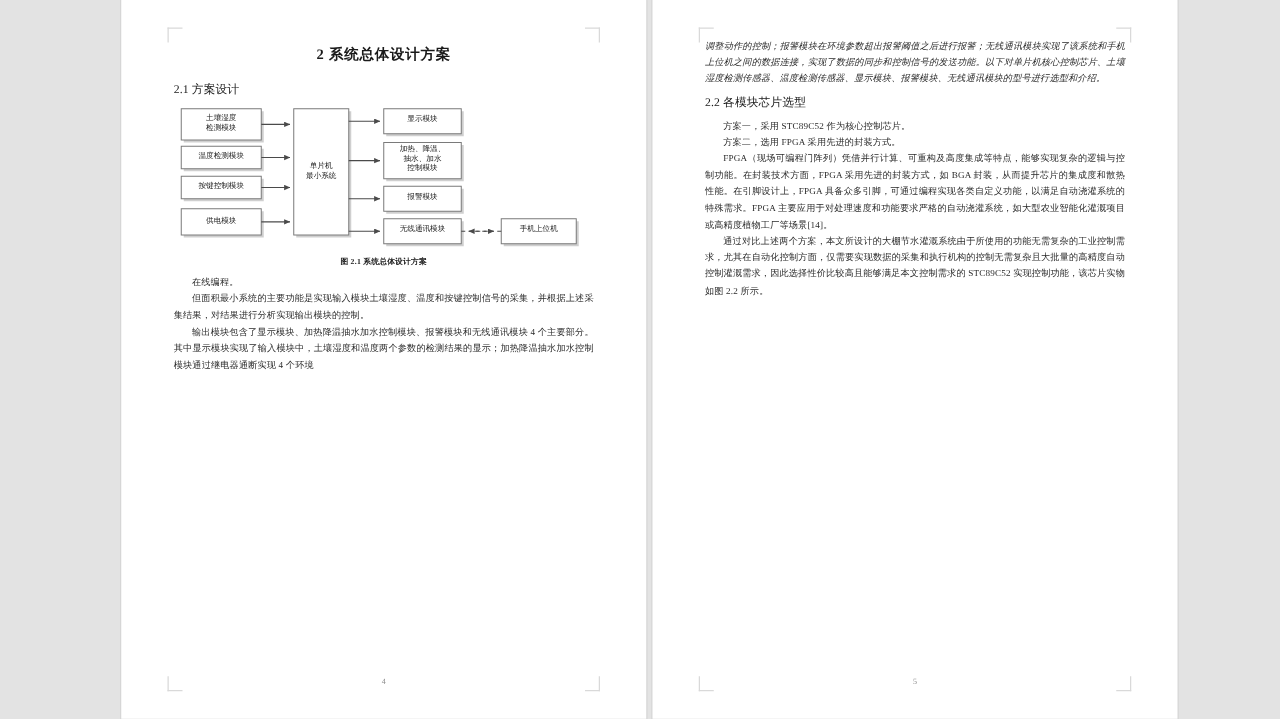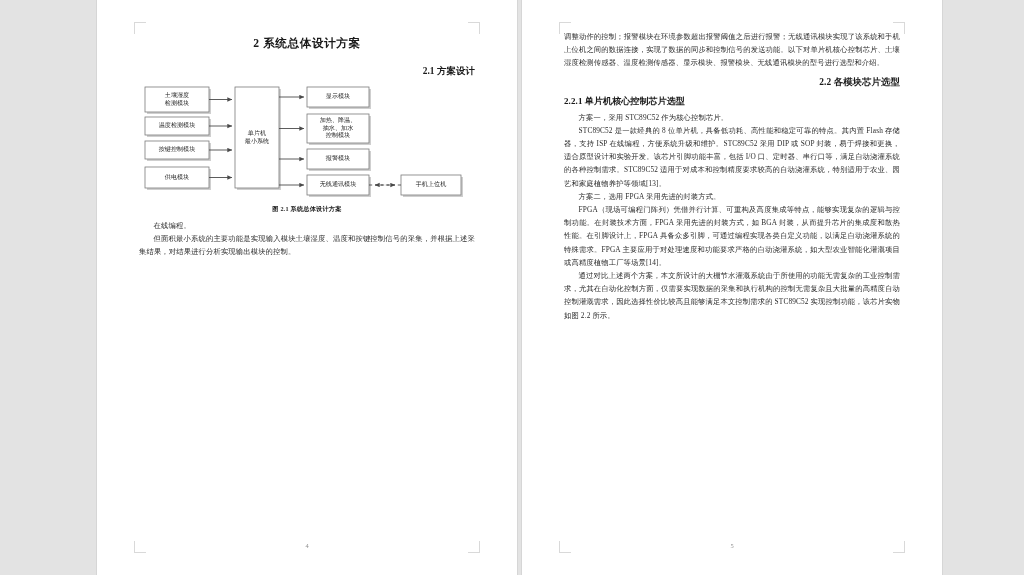--- a/index.html
+++ b/index.html
@@ -55,44 +55,43 @@
   h1.chapter {
     font-size: 11.6px;
     font-weight: bold;
     text-align: center;
     margin: 6px 0 14px 0;
     letter-spacing: 0.6px;
     color: #1a1a1a;
   }
   h2.sec {
     font-size: 9.4px;
-    font-weight: bold;
+    font-weight: normal;
     margin: 6px 0 5px 0;
     color: #1a1a1a;
     letter-spacing: 0.1px;
-    text-align: right;
   }
   h3.subsec {
     font-size: 9px;
     font-weight: bold;
     margin: 6px 0 3px 0;
     color: #1a1a1a;
     letter-spacing: 0.1px;
   }
   p.body {
     font-size: 7.3px;
     line-height: 13.2px;
     text-align: justify;
     text-justify: inter-ideograph;
     margin: 0;
     text-indent: 14.6px;
     color: #2b2b2b;
     letter-spacing: 0.15px;
   }
-  p.body.noindent { text-indent: 0; }
+  p.body.noindent { text-indent: 0; font-style: italic; }
 
   .pagenum {
     position: absolute;
     bottom: 26px;
     left: 0;
     right: 0;
     text-align: center;
     font-size: 6.4px;
     color: #8d8d8d;
   }
@@ -208,40 +207,39 @@
           <div class="box-text" style="left:168px;top:29px; width:62px;  height:29px;">加热、降温、<br>抽水、加水<br>控制模块</div>
           <div class="box-text" style="left:168px;top:64px; width:62px;  height:20px;">报警模块</div>
           <div class="box-text" style="left:168px;top:90px; width:62px;  height:20px;">无线通讯模块</div>
           <div class="box-text" style="left:262px;top:90px; width:60px;  height:20px;">手机上位机</div>
         </div>
         <div class="fcap">图 2.1  系统总体设计方案</div>
       </div>
 
       <p class="body">在线编程。</p>
       <p class="body">但面积最小系统的主要功能是实现输入模块土壤湿度、温度和按键控制信号的采集，并根据上述采集结果，对结果进行分析实现输出模块的控制。</p>
+      <p class="body">输出模块包含了显示模块、加热降温抽水加水控制模块、报警模块和无线通讯模块 4 个主要部分。其中显示模块实现了输入模块中，土壤湿度和温度两个参数的检测结果的显示；加热降温抽水加水控制模块通过继电器通断实现 4 个环境</p>
     </div>
 
     <div class="pagenum">4</div>
   </div>
 
   <div class="page page-right">
     <div class="crop tl"></div>
     <div class="crop tr"></div>
     <div class="crop bl"></div>
     <div class="crop br"></div>
 
     <div class="content">
       <p class="body noindent">调整动作的控制；报警模块在环境参数超出报警阈值之后进行报警；无线通讯模块实现了该系统和手机上位机之间的数据连接，实现了数据的同步和控制信号的发送功能。以下对单片机核心控制芯片、土壤湿度检测传感器、温度检测传感器、显示模块、报警模块、无线通讯模块的型号进行选型和介绍。</p>
 
       <h2 class="sec">2.2 各模块芯片选型</h2>
 
-      <h3 class="subsec">2.2.1 单片机核心控制芯片选型</h3>
 
       <p class="body">方案一，采用 STC89C52 作为核心控制芯片。</p>
-      <p class="body">STC89C52 是一款经典的 8 位单片机，具备低功耗、高性能和稳定可靠的特点。其内置 Flash 存储器，支持 ISP 在线编程，方便系统升级和维护。STC89C52 采用 DIP 或 SOP 封装，易于焊接和更换，适合原型设计和实验开发。该芯片引脚功能丰富，包括 I/O 口、定时器、串行口等，满足自动浇灌系统的各种控制需求。STC89C52 适用于对成本和控制精度要求较高的自动浇灌系统，特别适用于农业、园艺和家庭植物养护等领域[13]。</p>
       <p class="body">方案二，选用 FPGA 采用先进的封装方式。</p>
       <p class="body">FPGA（现场可编程门阵列）凭借并行计算、可重构及高度集成等特点，能够实现复杂的逻辑与控制功能。在封装技术方面，FPGA 采用先进的封装方式，如 BGA 封装，从而提升芯片的集成度和散热性能。在引脚设计上，FPGA 具备众多引脚，可通过编程实现各类自定义功能，以满足自动浇灌系统的特殊需求。FPGA 主要应用于对处理速度和功能要求严格的自动浇灌系统，如大型农业智能化灌溉项目或高精度植物工厂等场景[14]。</p>
       <p class="body">通过对比上述两个方案，本文所设计的大棚节水灌溉系统由于所使用的功能无需复杂的工业控制需求，尤其在自动化控制方面，仅需要实现数据的采集和执行机构的控制无需复杂且大批量的高精度自动控制灌溉需求，因此选择性价比较高且能够满足本文控制需求的 STC89C52 实现控制功能，该芯片实物如图 2.2 所示。</p>
     </div>
 
     <div class="pagenum">5</div>
   </div>
 
 </div>
 

